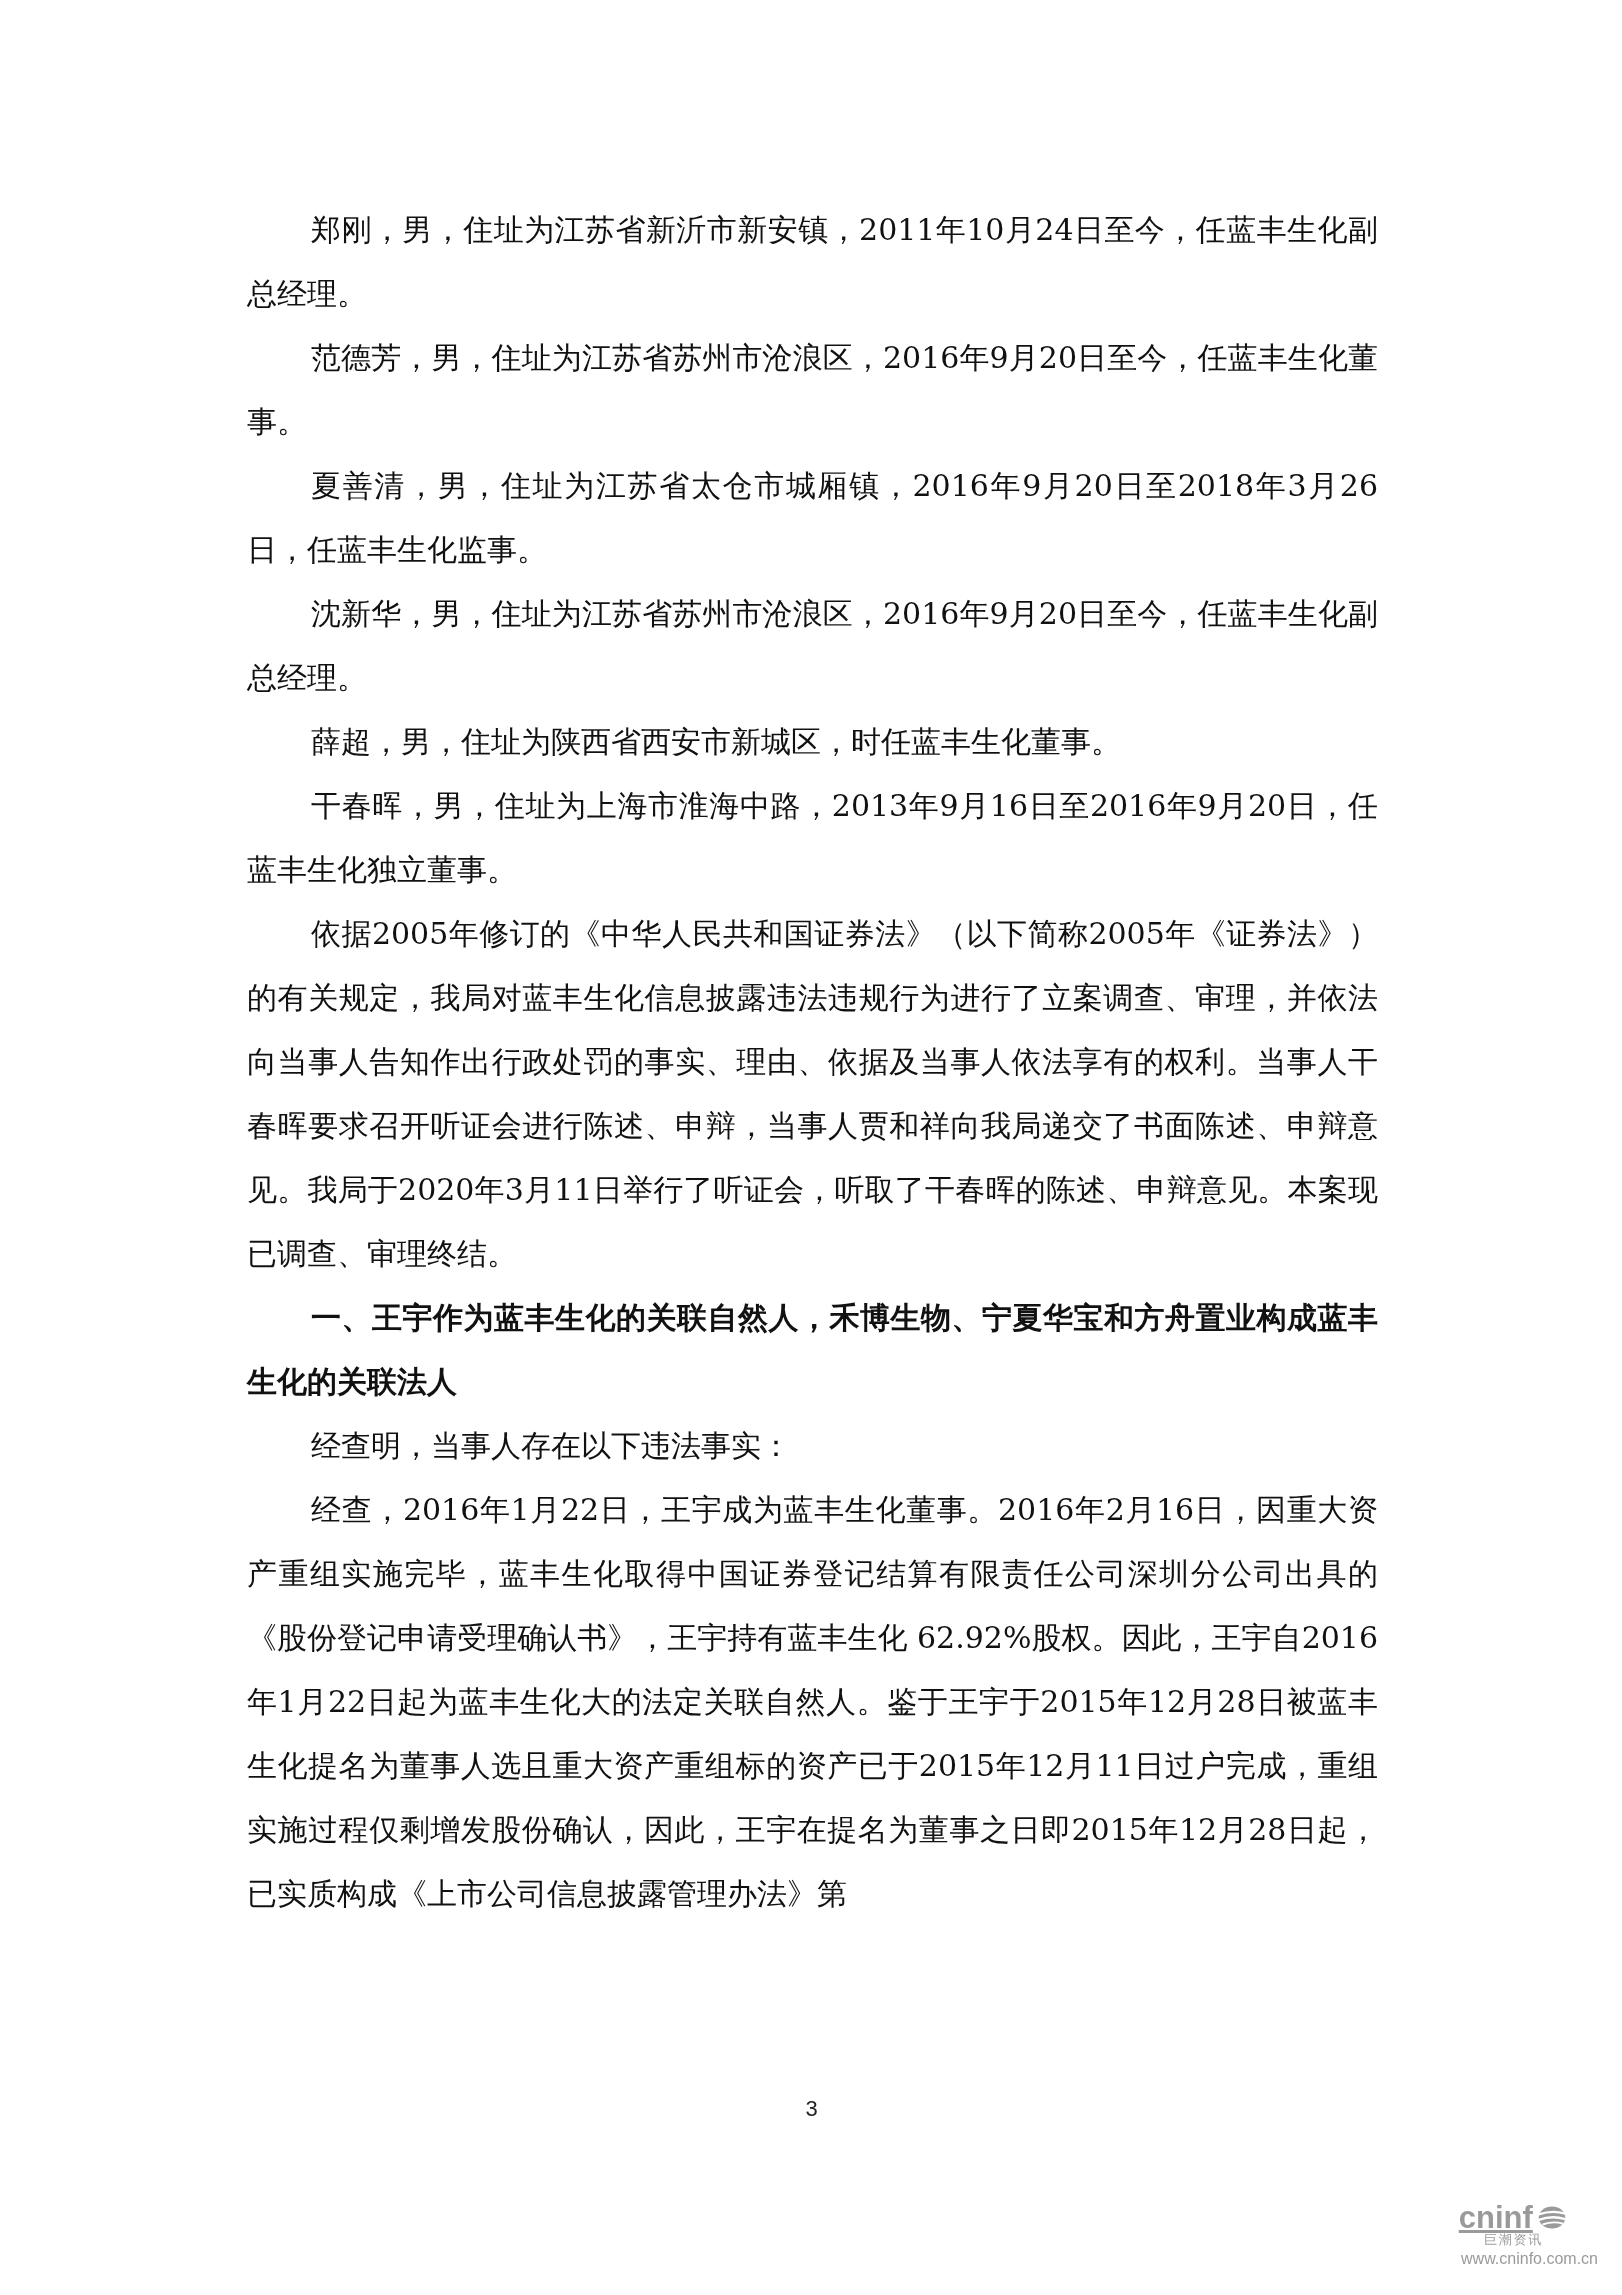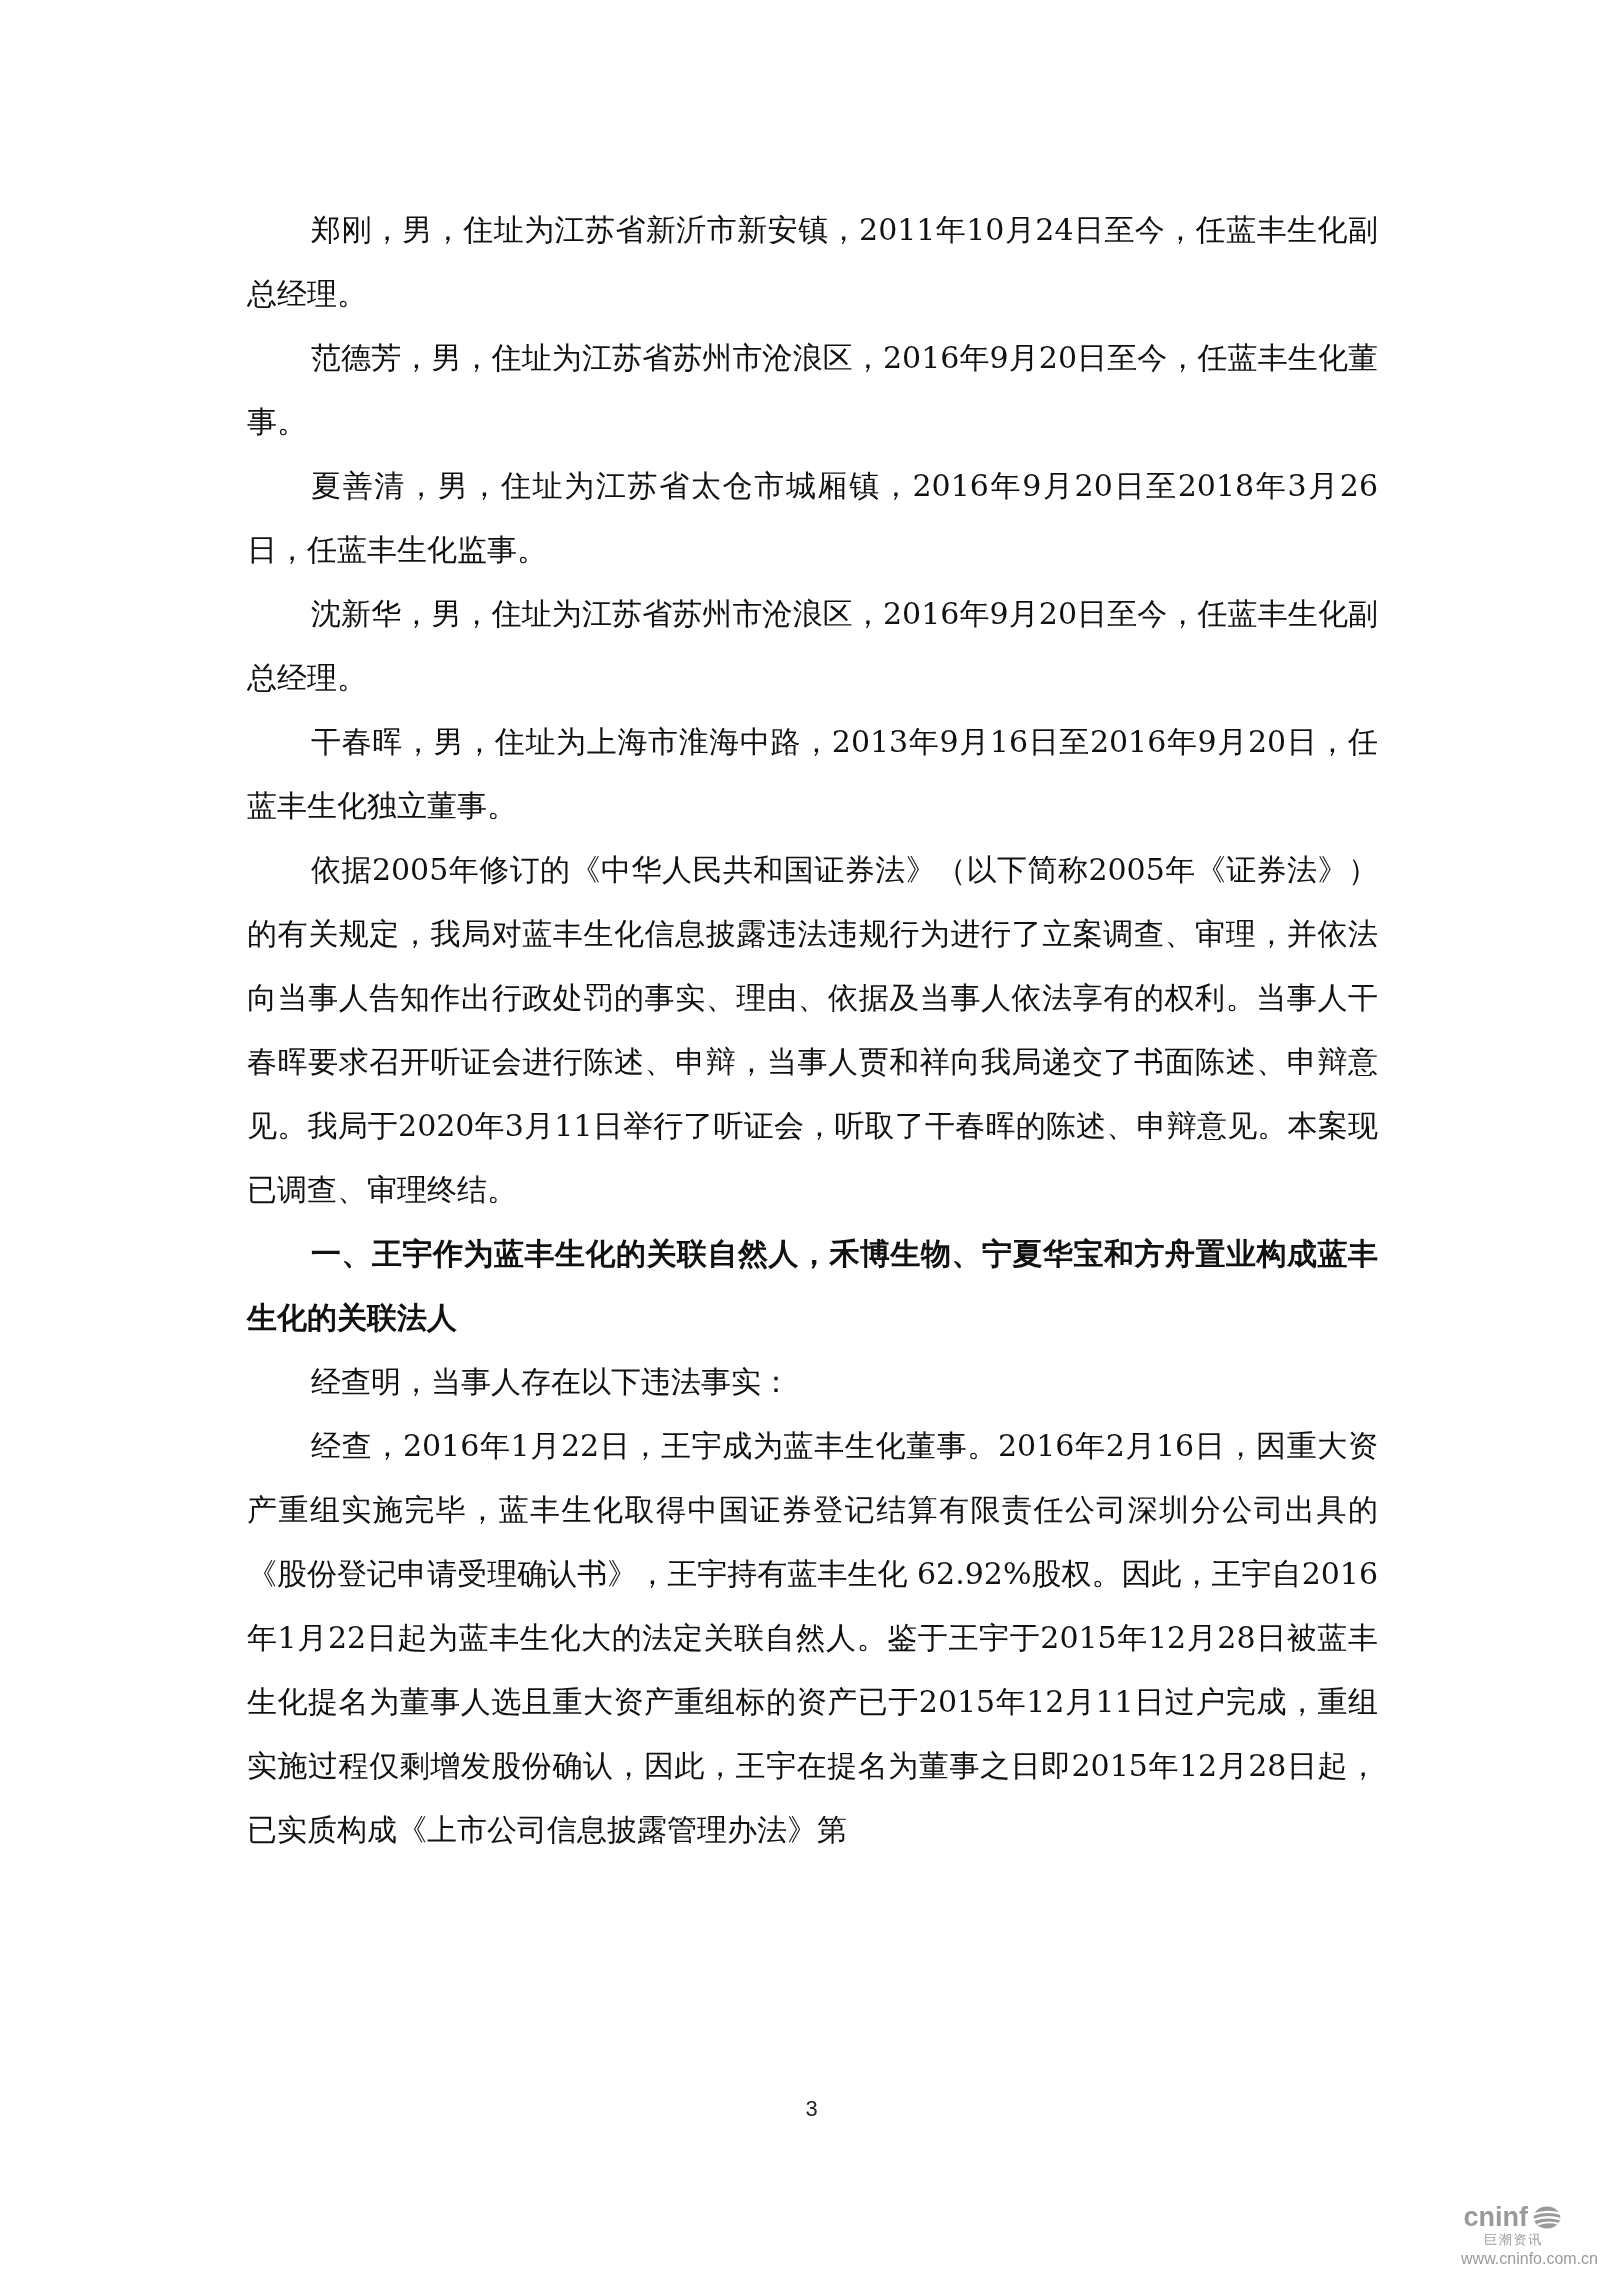--- a/index.html
+++ b/index.html
@@ -33,34 +33,35 @@
   .watermark {
     position: absolute;
     right: 25px;
     top: 2204px;
     width: 169px;
     text-align: center;
     color: #9a9a9a;
     font-family: "Liberation Sans", "DejaVu Sans", sans-serif;
   }
   .wm-brand { display: flex; align-items: center; justify-content: center; gap: 3.4px; }
-  .wm-brand-text { font-size: 27px; font-weight: bold; letter-spacing: 0px; line-height: 27px; }
+  .wm-brand-text { font-size: 31px; font-weight: bold; letter-spacing: 0px; line-height: 27px; text-decoration: underline; }
   .wm-logo { width: 32px; height: 25px; }
   .wm-cn { font-size: 13px; line-height: 18.6px; letter-spacing: 1.7px; }
   .wm-url { font-size: 16px; line-height: 18.6px; text-align: right; }
 </style>
 </head>
 <body>
 
 <div class="page">
   <div class="text-body">
     <p class="para">郑刚，男，住址为江苏省新沂市新安镇，2011年10月24日至今，任蓝丰生化副总经理。</p>
     <p class="para">范德芳，男，住址为江苏省苏州市沧浪区，2016年9月20日至今，任蓝丰生化董事。</p>
     <p class="para">夏善清，男，住址为江苏省太仓市城厢镇，2016年9月20日至2018年3月26日，任蓝丰生化监事。</p>
     <p class="para">沈新华，男，住址为江苏省苏州市沧浪区，2016年9月20日至今，任蓝丰生化副总经理。</p>
+    <p class="para">薛超，男，住址为陕西省西安市新城区，时任蓝丰生化董事。</p>
     <p class="para">干春晖，男，住址为上海市淮海中路，2013年9月16日至2016年9月20日，任蓝丰生化独立董事。</p>
     <p class="para">依据2005年修订的《中华人民共和国证券法》（以下简称2005年《证券法》）的有关规定，我局对蓝丰生化信息披露违法违规行为进行了立案调查、审理，并依法向当事人告知作出行政处罚的事实、理由、依据及当事人依法享有的权利。当事人干春晖要求召开听证会进行陈述、申辩，当事人贾和祥向我局递交了书面陈述、申辩意见。我局于2020年3月11日举行了听证会，听取了干春晖的陈述、申辩意见。本案现已调查、审理终结。</p>
     <p class="para bold">一、王宇作为蓝丰生化的关联自然人，禾博生物、宁夏华宝和方舟置业构成蓝丰生化的关联法人</p>
     <p class="para">经查明，当事人存在以下违法事实：</p>
     <p class="para">经查，2016年1月22日，王宇成为蓝丰生化董事。2016年2月16日，因重大资产重组实施完毕，蓝丰生化取得中国证券登记结算有限责任公司深圳分公司出具的《股份登记申请受理确认书》，王宇持有蓝丰生化 62.92%股权。因此，王宇自2016年1月22日起为蓝丰生化大的法定关联自然人。鉴于王宇于2015年12月28日被蓝丰生化提名为董事人选且重大资产重组标的资产已于2015年12月11日过户完成，重组实施过程仅剩增发股份确认，因此，王宇在提名为董事之日即2015年12月28日起，已实质构成《上市公司信息披露管理办法》第</p>
   </div>
 
   <div class="page-number">3</div>
 
   <div class="watermark">

